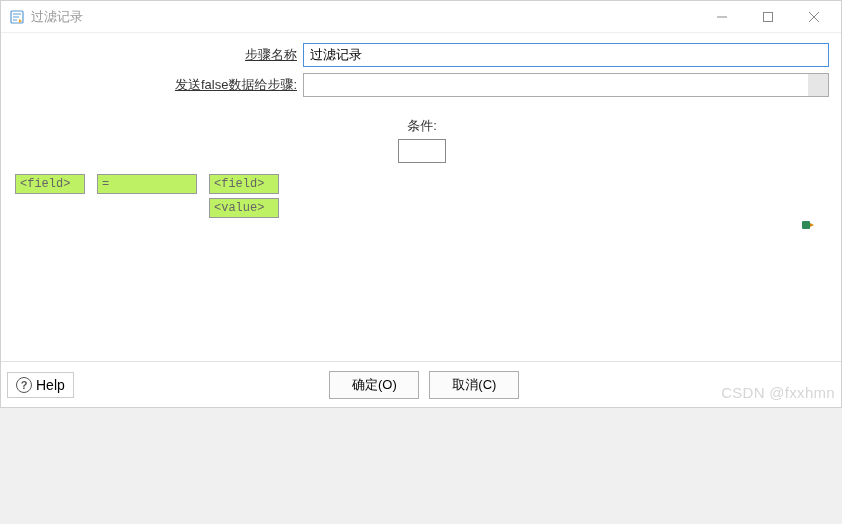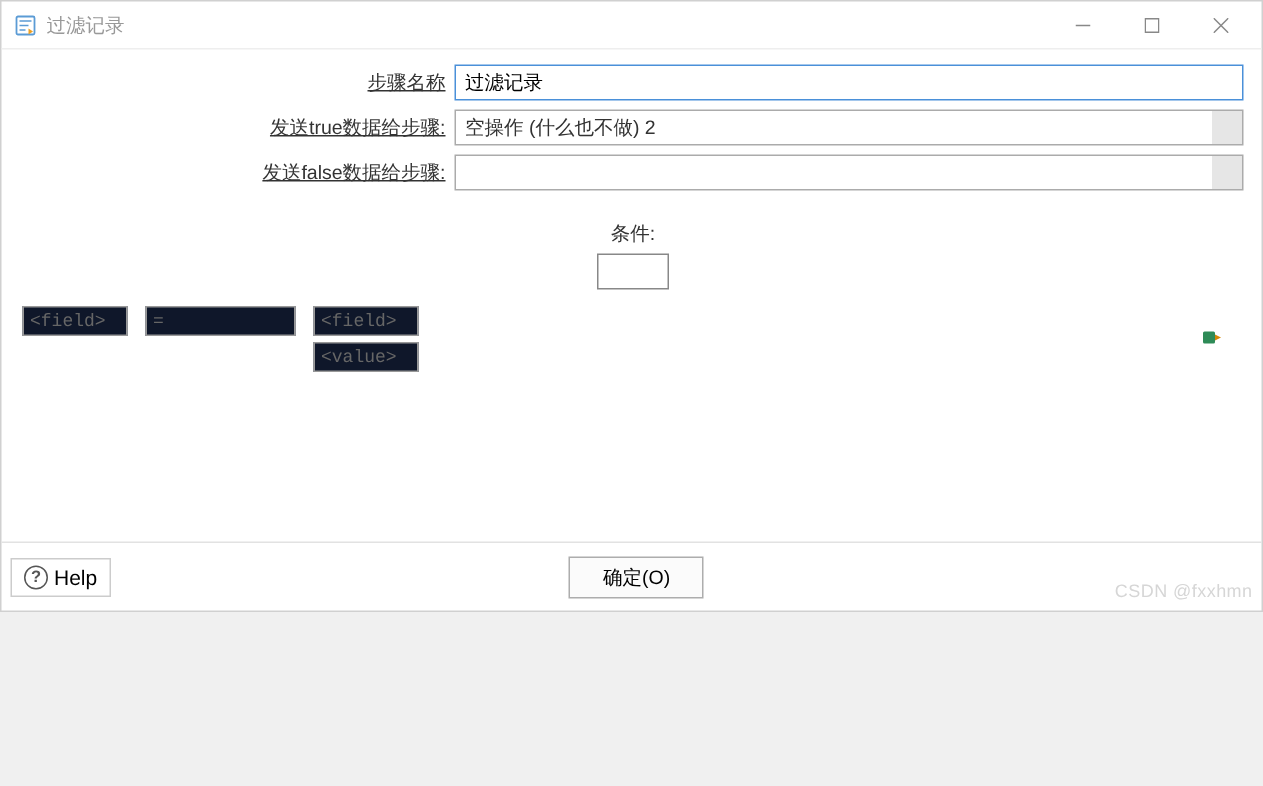--- a/index.html
+++ b/index.html
@@ -57,21 +57,21 @@
 
     .condition-area { margin-top: 14px; text-align: center; }
     .condition-label { font-size: 13px; margin-bottom: 4px; padding-left: 2px; }
     .small-box {
       display: inline-block; width: 48px; height: 24px; border: 1px solid #888;
       background: #fff; margin-left: 2px; margin-bottom: 8px;
     }
     .expr-row { display: flex; gap: 12px; margin-left: 2px; }
     .expr-col { display: flex; flex-direction: column; gap: 4px; }
     .expr-box {
-      height: 20px; border: 1px solid #999; background: #0f172a;
+      height: 20px; border: 1px solid #999; background: #bef264;
       font-family: "Courier New", monospace; font-size: 12px; color: #666;
       padding: 1px 4px; display: flex; align-items: center;
     }
     .expr-field { width: 70px; }
     .expr-op { width: 100px; }
     .expr-field2 { width: 70px; }
 
     .wizard-icon {
       position: absolute; right: 26px; top: 185px;
       width: 14px; height: 14px;
@@ -91,21 +91,21 @@
       display: inline-flex; align-items: center; justify-content: center;
       font-size: 11px; font-weight: bold; color: #555;
     }
     .center-btns { margin: 0 auto; display: flex; gap: 10px; transform: translateX(-30px); }
     .btn {
       min-width: 90px; height: 28px; border: 1px solid #adadad; background: #fbfbfb;
       font-size: 13px; font-family: inherit; padding: 0 10px; text-align: center;
     }
     .watermark {
       position: absolute; right: 6px; bottom: 6px;
-      font-size: 12px; color: #d6d6d6; letter-spacing: 0.3px;
+      font-size: 15px; color: #d6d6d6; letter-spacing: 0.3px;
     }
   </style>
 </head>
 <body>
 
 <div class="window">
   <div class="titlebar">
     <span class="app-icon">
       <svg width="16" height="16" viewBox="0 0 16 16">
         <rect x="2" y="2" width="12" height="12" rx="1" fill="none" stroke="#5b9bd5" stroke-width="1.2"></rect>
@@ -133,27 +133,20 @@
     </div>
   </div>
 
   <div class="content">
 
     <div class="form-row">
       <div class="form-label">步骤名称</div>
       <input class="text-input focused" value="过滤记录" style="">
     </div>
 
-    <div class="form-row">
-      <div class="form-label">发送true数据给步骤:</div>
-      <div class="select-wrap">
-        <div class="select-val">空操作 (什么也不做) 2</div>
-        <div class="select-btn"></div>
-      </div>
-    </div>
 
     <div class="form-row">
       <div class="form-label">发送false数据给步骤:</div>
       <div class="select-wrap">
         <div class="select-val"></div>
         <div class="select-btn"></div>
       </div>
     </div>
 
     <div class="condition-area">
@@ -178,17 +171,18 @@
 
   </div>
 
   <div class="footer">
     <button class="help-btn">
       <span class="help-icon">?</span>
       <span>Help</span>
     </button>
     <div class="center-btns">
       <button class="btn">确定(O)</button>
+      <button class="btn">取消(C)</button>
     </div>
   </div>
 
   <div class="watermark">CSDN @fxxhmn</div>
 </div>
 
 </body></html>

